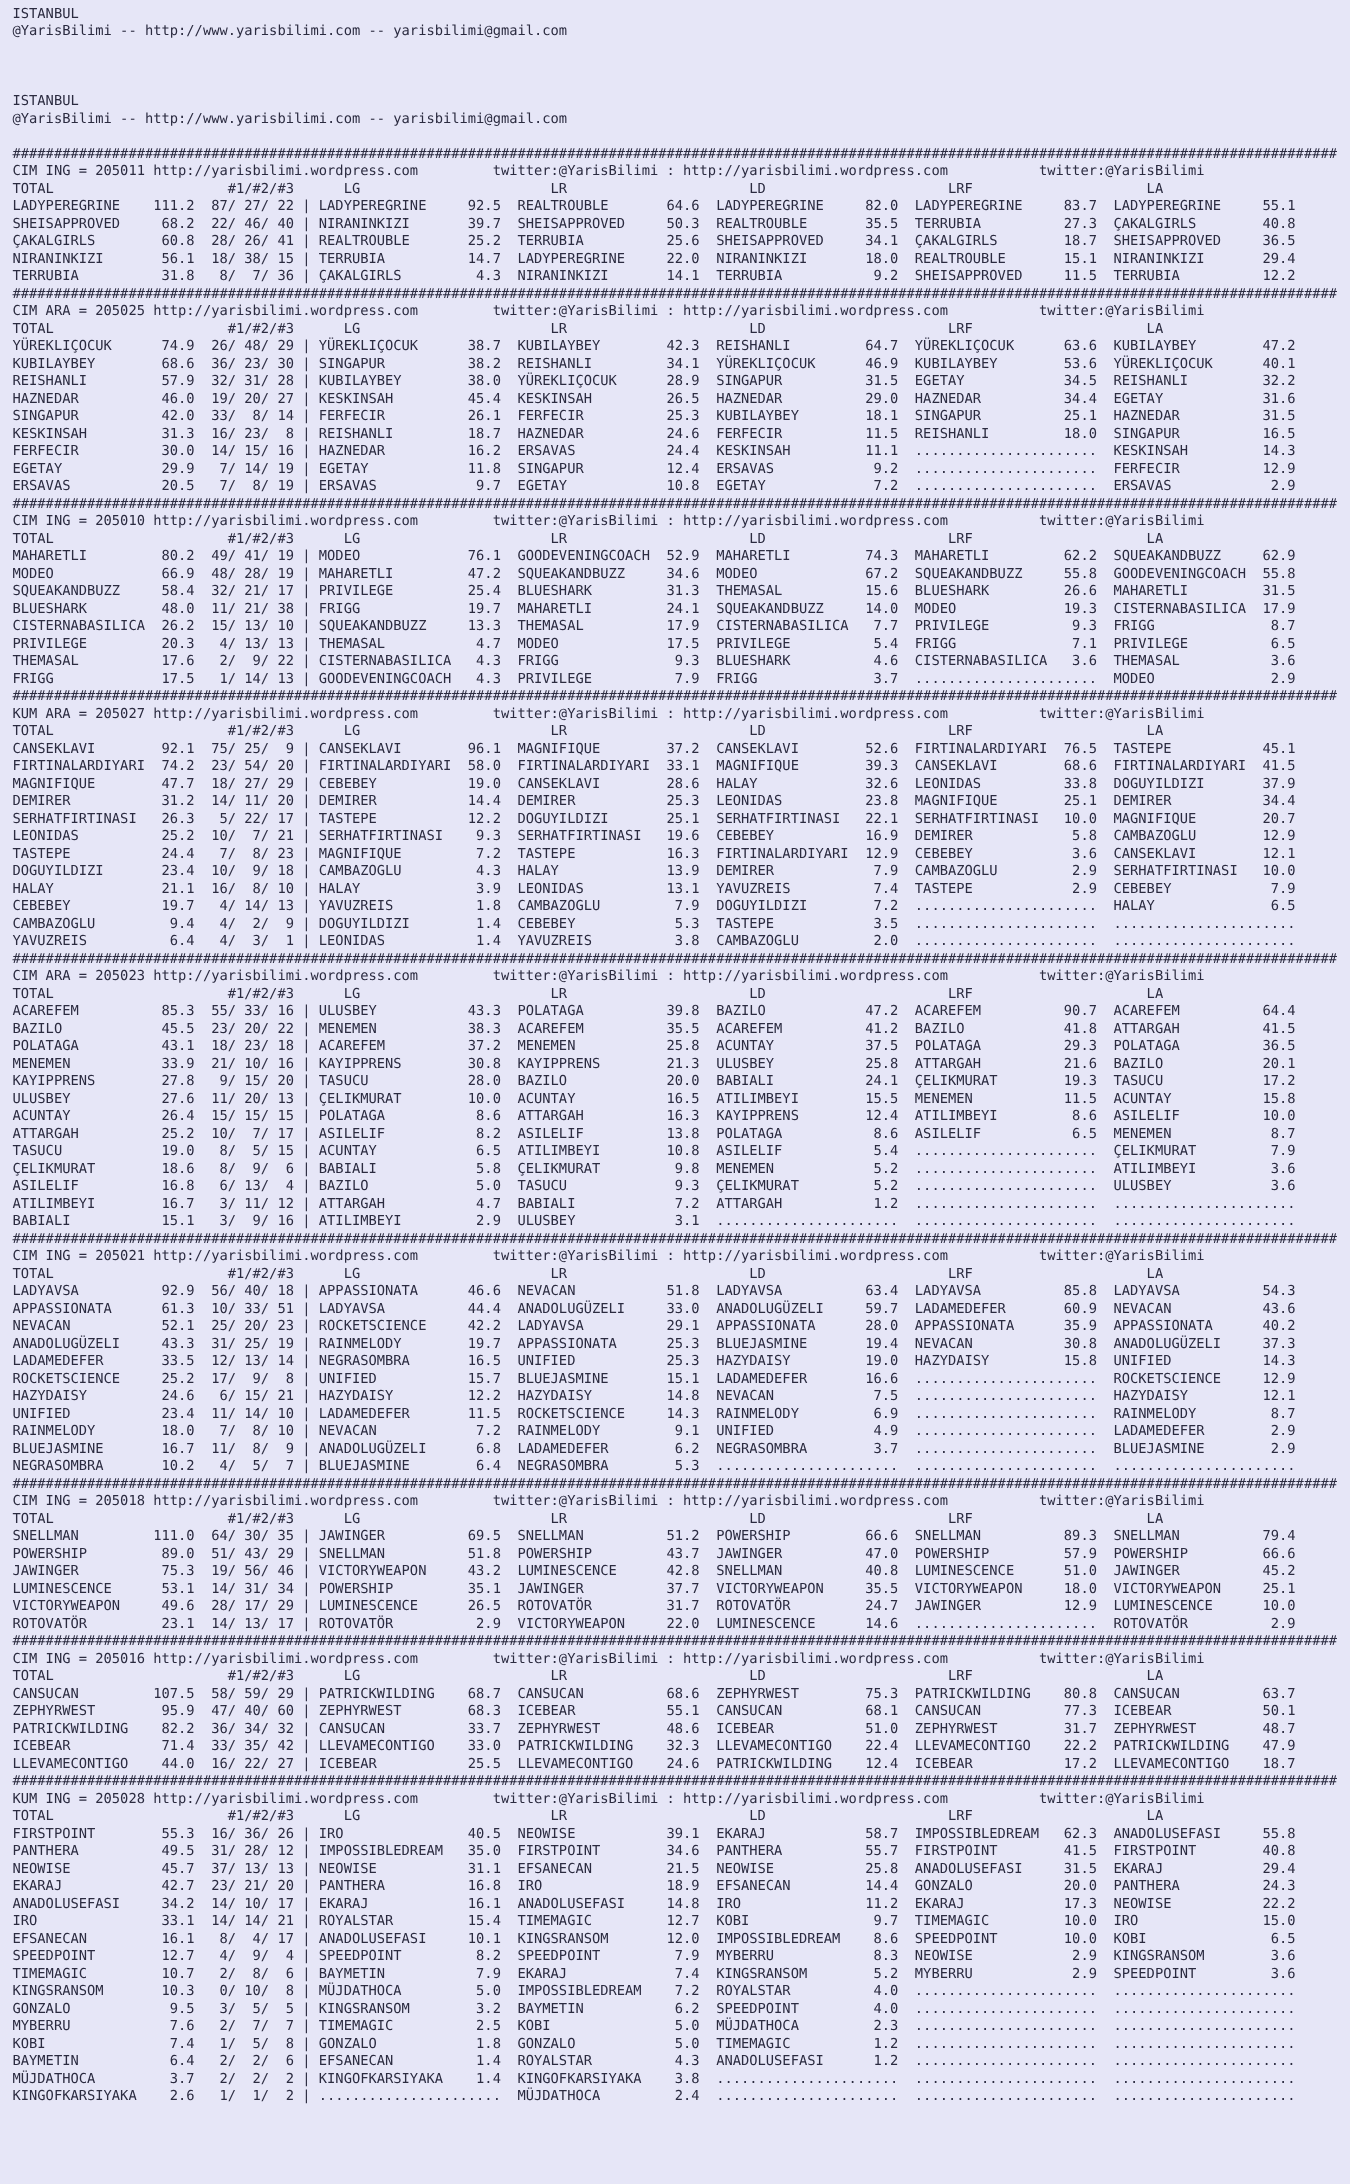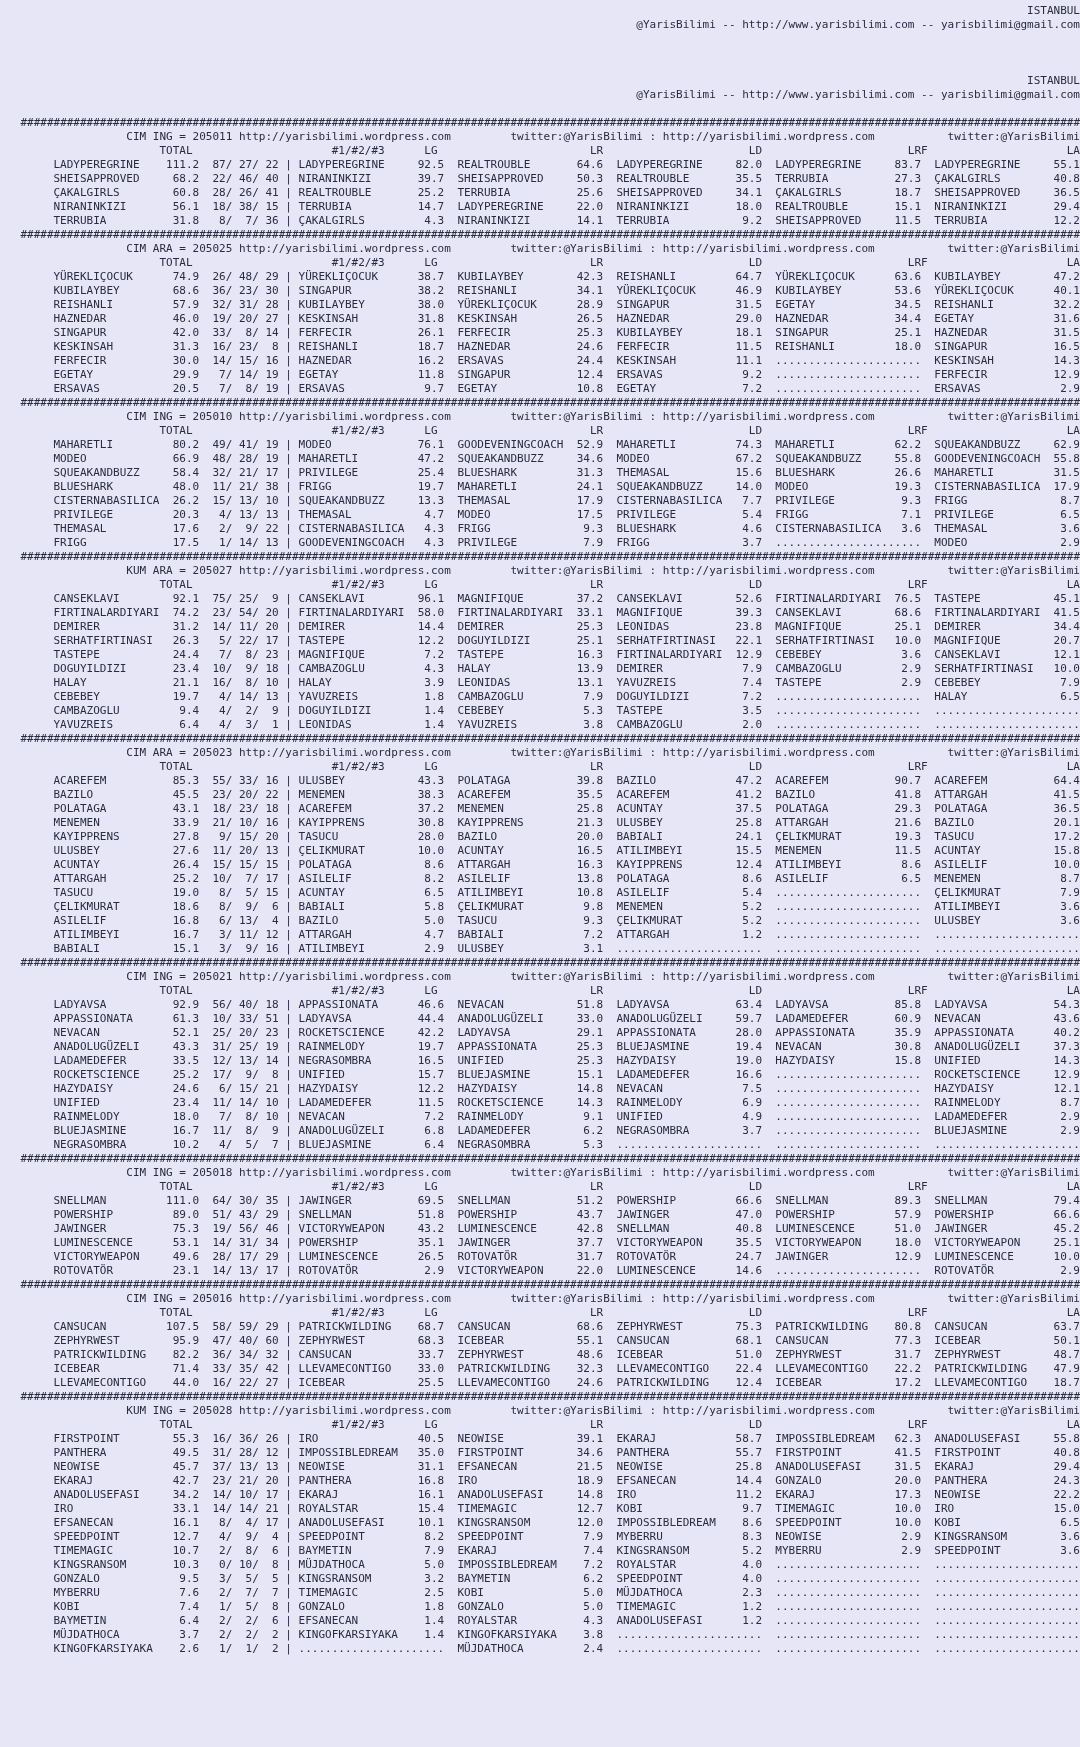--- a/index.html
+++ b/index.html
@@ -2,21 +2,21 @@
 <html><head>
 <meta charset="utf-8">
 <style>
   html, body { margin: 0; padding: 0; }
   body {
     width: 1080px; height: 1747px; overflow: hidden;
     background: #e6e6f7; color: #2b2b40;
     font-family: "DejaVu Sans Mono", "Liberation Mono", monospace;
     font-size: 11px; line-height: 14px;
   }
-  .doc { padding: 4px 0 0 10px; text-align: right; }
+  .doc { padding: 4px 0 0 10px; }
   .line { white-space: pre; height: 14px; }
   .sep { letter-spacing: 0; }
 </style>
 </head>
 <body style="background: rgb(230, 230, 247); color: rgb(43, 43, 64);">
 
 <div class="doc">
   <div class="preamble">
     <div class="line">ISTANBUL</div>
     <div class="line">@YarisBilimi -- http://www.yarisbilimi.com -- yarisbilimi@gmail.com</div>
@@ -50,21 +50,21 @@
     <div class="line sep">################################################################################################################################################################</div>
     <div class="line">CIM ARA = 205025 http://yarisbilimi.wordpress.com         twitter:@YarisBilimi : http://yarisbilimi.wordpress.com           twitter:@YarisBilimi</div>
     <div class="line">TOTAL                     #1/#2/#3      LG                       LR                      LD                      LRF                     LA</div>
     <div>
   <div class="line">YÜREKLIÇOCUK      74.9  26/ 48/ 29 | YÜREKLIÇOCUK      38.7  KUBILAYBEY        42.3  REISHANLI         64.7  YÜREKLIÇOCUK      63.6  KUBILAYBEY        47.2</div>
 
   <div class="line">KUBILAYBEY        68.6  36/ 23/ 30 | SINGAPUR          38.2  REISHANLI         34.1  YÜREKLIÇOCUK      46.9  KUBILAYBEY        53.6  YÜREKLIÇOCUK      40.1</div>
 
   <div class="line">REISHANLI         57.9  32/ 31/ 28 | KUBILAYBEY        38.0  YÜREKLIÇOCUK      28.9  SINGAPUR          31.5  EGETAY            34.5  REISHANLI         32.2</div>
 
-  <div class="line">HAZNEDAR          46.0  19/ 20/ 27 | KESKINSAH         31.8  KESKINSAH         26.5  HAZNEDAR          29.0  HAZNEDAR          34.4  EGETAY            31.6</div>
+  <div class="line">HAZNEDAR          46.0  19/ 20/ 27 | KESKINSAH         45.4  KESKINSAH         26.5  HAZNEDAR          29.0  HAZNEDAR          34.4  EGETAY            31.6</div>
 
   <div class="line">SINGAPUR          42.0  33/  8/ 14 | FERFECIR          26.1  FERFECIR          25.3  KUBILAYBEY        18.1  SINGAPUR          25.1  HAZNEDAR          31.5</div>
 
   <div class="line">KESKINSAH         31.3  16/ 23/  8 | REISHANLI         18.7  HAZNEDAR          24.6  FERFECIR          11.5  REISHANLI         18.0  SINGAPUR          16.5</div>
 
   <div class="line">FERFECIR          30.0  14/ 15/ 16 | HAZNEDAR          16.2  ERSAVAS           24.4  KESKINSAH         11.1  ......................  KESKINSAH         14.3</div>
 
   <div class="line">EGETAY            29.9   7/ 14/ 19 | EGETAY            11.8  SINGAPUR          12.4  ERSAVAS            9.2  ......................  FERFECIR          12.9</div>
 
   <div class="line">ERSAVAS           20.5   7/  8/ 19 | ERSAVAS            9.7  EGETAY            10.8  EGETAY             7.2  ......................  ERSAVAS            2.9</div>
@@ -97,25 +97,27 @@
 
   <div class="block">
     <div class="line sep">################################################################################################################################################################</div>
     <div class="line">KUM ARA = 205027 http://yarisbilimi.wordpress.com         twitter:@YarisBilimi : http://yarisbilimi.wordpress.com           twitter:@YarisBilimi</div>
     <div class="line">TOTAL                     #1/#2/#3      LG                       LR                      LD                      LRF                     LA</div>
     <div>
   <div class="line">CANSEKLAVI        92.1  75/ 25/  9 | CANSEKLAVI        96.1  MAGNIFIQUE        37.2  CANSEKLAVI        52.6  FIRTINALARDIYARI  76.5  TASTEPE           45.1</div>
 
   <div class="line">FIRTINALARDIYARI  74.2  23/ 54/ 20 | FIRTINALARDIYARI  58.0  FIRTINALARDIYARI  33.1  MAGNIFIQUE        39.3  CANSEKLAVI        68.6  FIRTINALARDIYARI  41.5</div>
 
+  <div class="line">MAGNIFIQUE        47.7  18/ 27/ 29 | CEBEBEY           19.0  CANSEKLAVI        28.6  HALAY             32.6  LEONIDAS          33.8  DOGUYILDIZI       37.9</div>
 
   <div class="line">DEMIRER           31.2  14/ 11/ 20 | DEMIRER           14.4  DEMIRER           25.3  LEONIDAS          23.8  MAGNIFIQUE        25.1  DEMIRER           34.4</div>
 
   <div class="line">SERHATFIRTINASI   26.3   5/ 22/ 17 | TASTEPE           12.2  DOGUYILDIZI       25.1  SERHATFIRTINASI   22.1  SERHATFIRTINASI   10.0  MAGNIFIQUE        20.7</div>
 
+  <div class="line">LEONIDAS          25.2  10/  7/ 21 | SERHATFIRTINASI    9.3  SERHATFIRTINASI   19.6  CEBEBEY           16.9  DEMIRER            5.8  CAMBAZOGLU        12.9</div>
 
   <div class="line">TASTEPE           24.4   7/  8/ 23 | MAGNIFIQUE         7.2  TASTEPE           16.3  FIRTINALARDIYARI  12.9  CEBEBEY            3.6  CANSEKLAVI        12.1</div>
 
   <div class="line">DOGUYILDIZI       23.4  10/  9/ 18 | CAMBAZOGLU         4.3  HALAY             13.9  DEMIRER            7.9  CAMBAZOGLU         2.9  SERHATFIRTINASI   10.0</div>
 
   <div class="line">HALAY             21.1  16/  8/ 10 | HALAY              3.9  LEONIDAS          13.1  YAVUZREIS          7.4  TASTEPE            2.9  CEBEBEY            7.9</div>
 
   <div class="line">CEBEBEY           19.7   4/ 14/ 13 | YAVUZREIS          1.8  CAMBAZOGLU         7.9  DOGUYILDIZI        7.2  ......................  HALAY              6.5</div>
 
   <div class="line">CAMBAZOGLU         9.4   4/  2/  9 | DOGUYILDIZI        1.4  CEBEBEY            5.3  TASTEPE            3.5  ......................  ......................</div>

